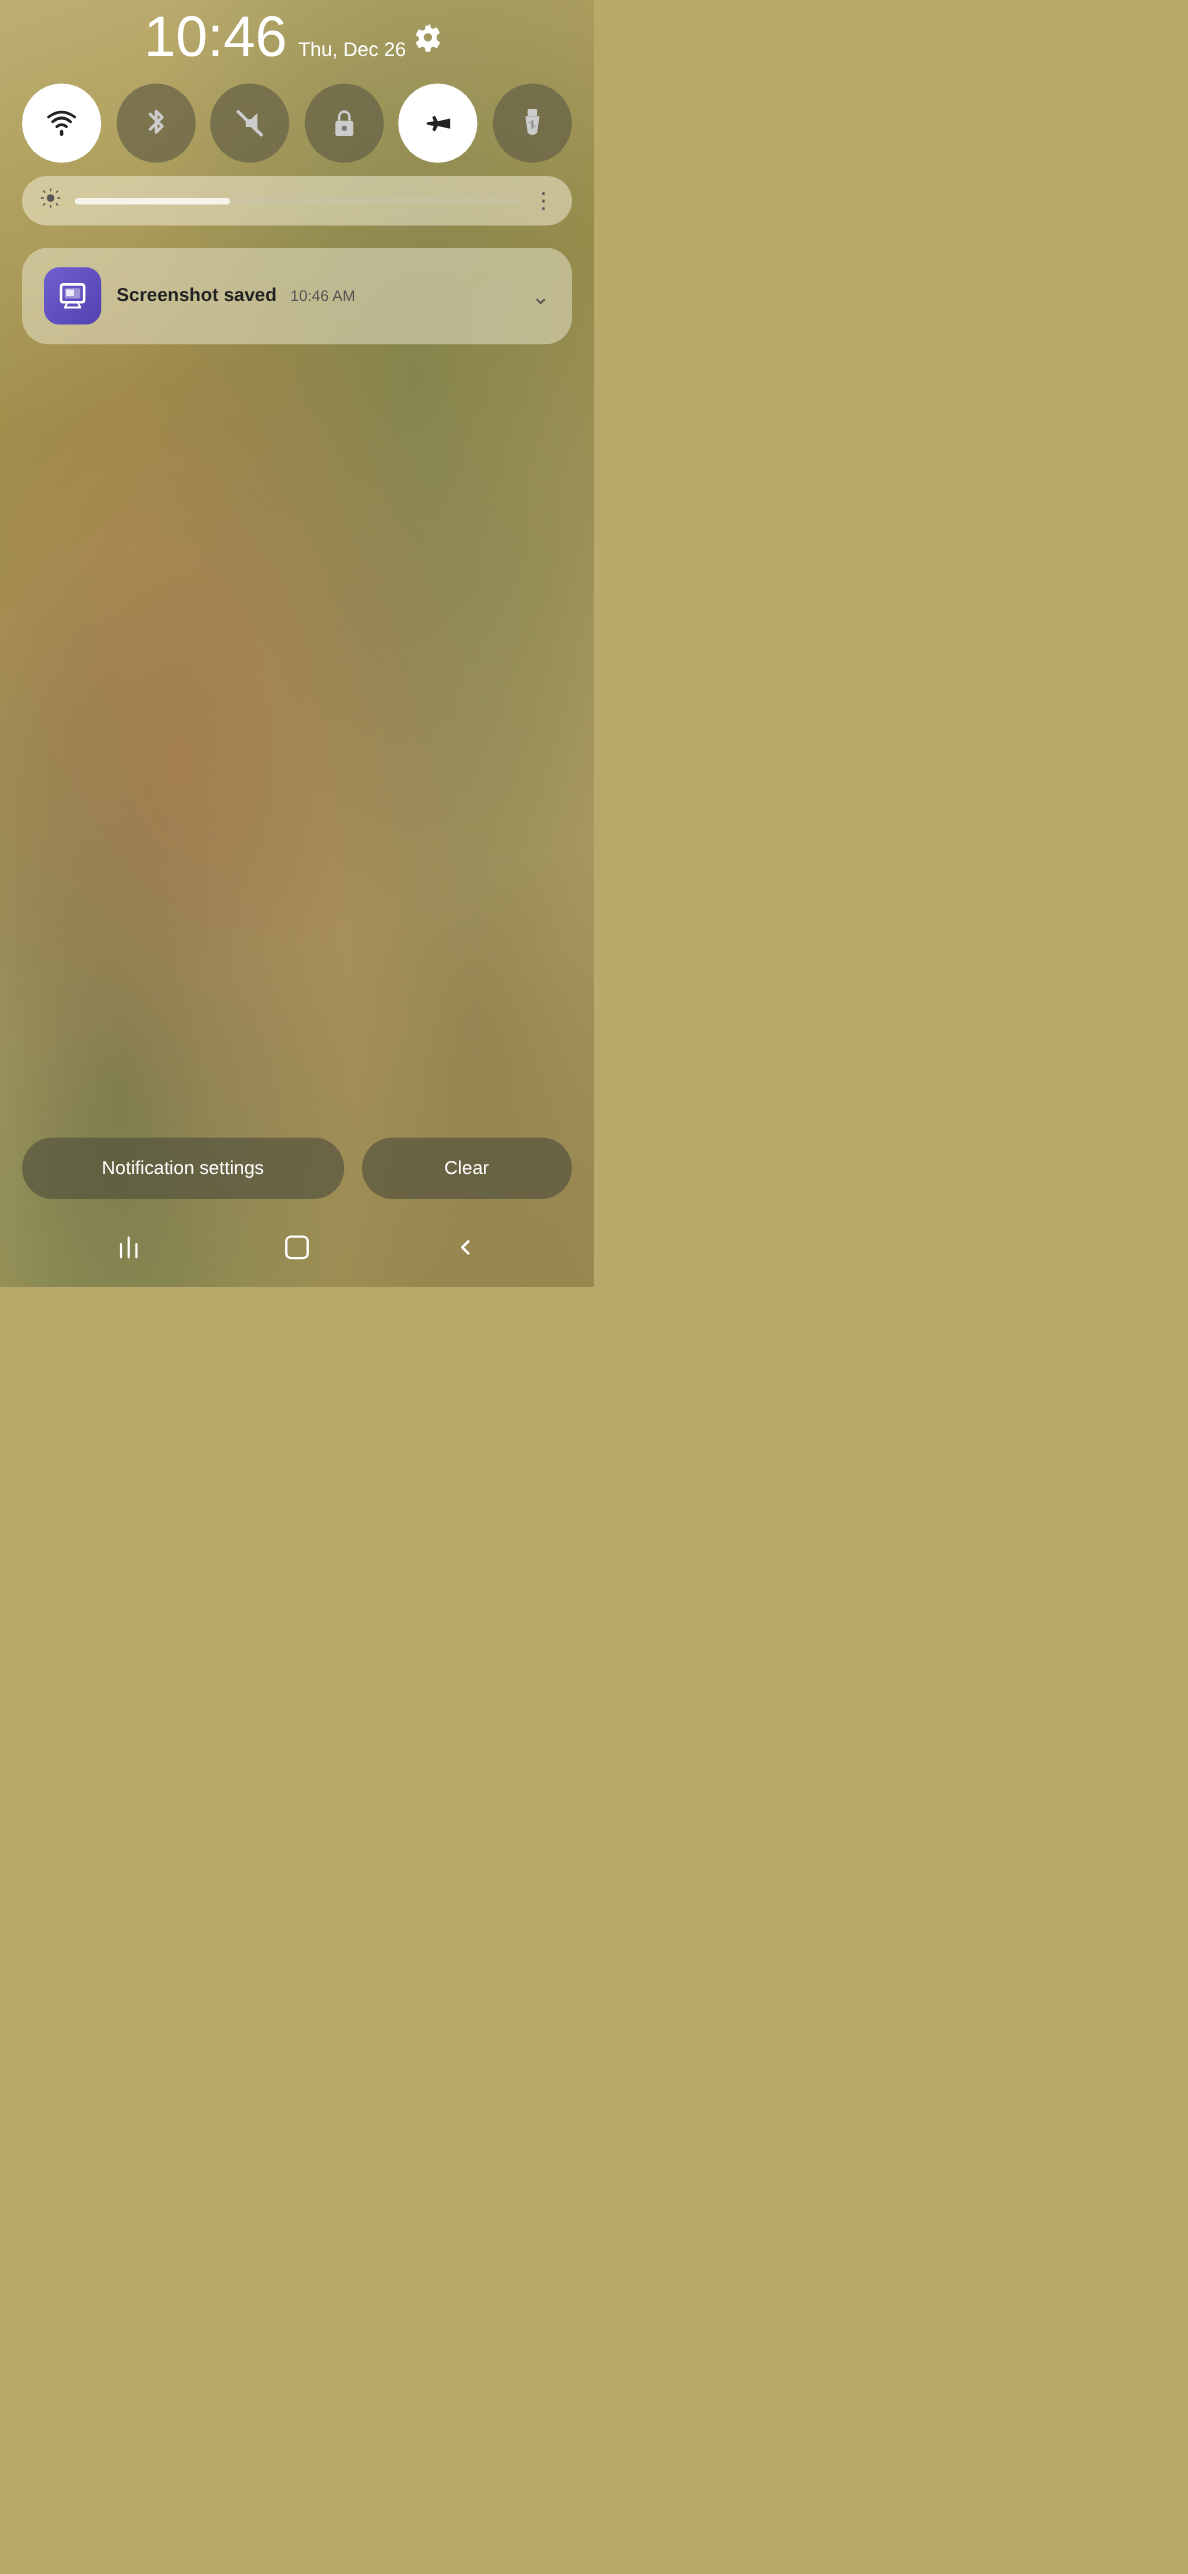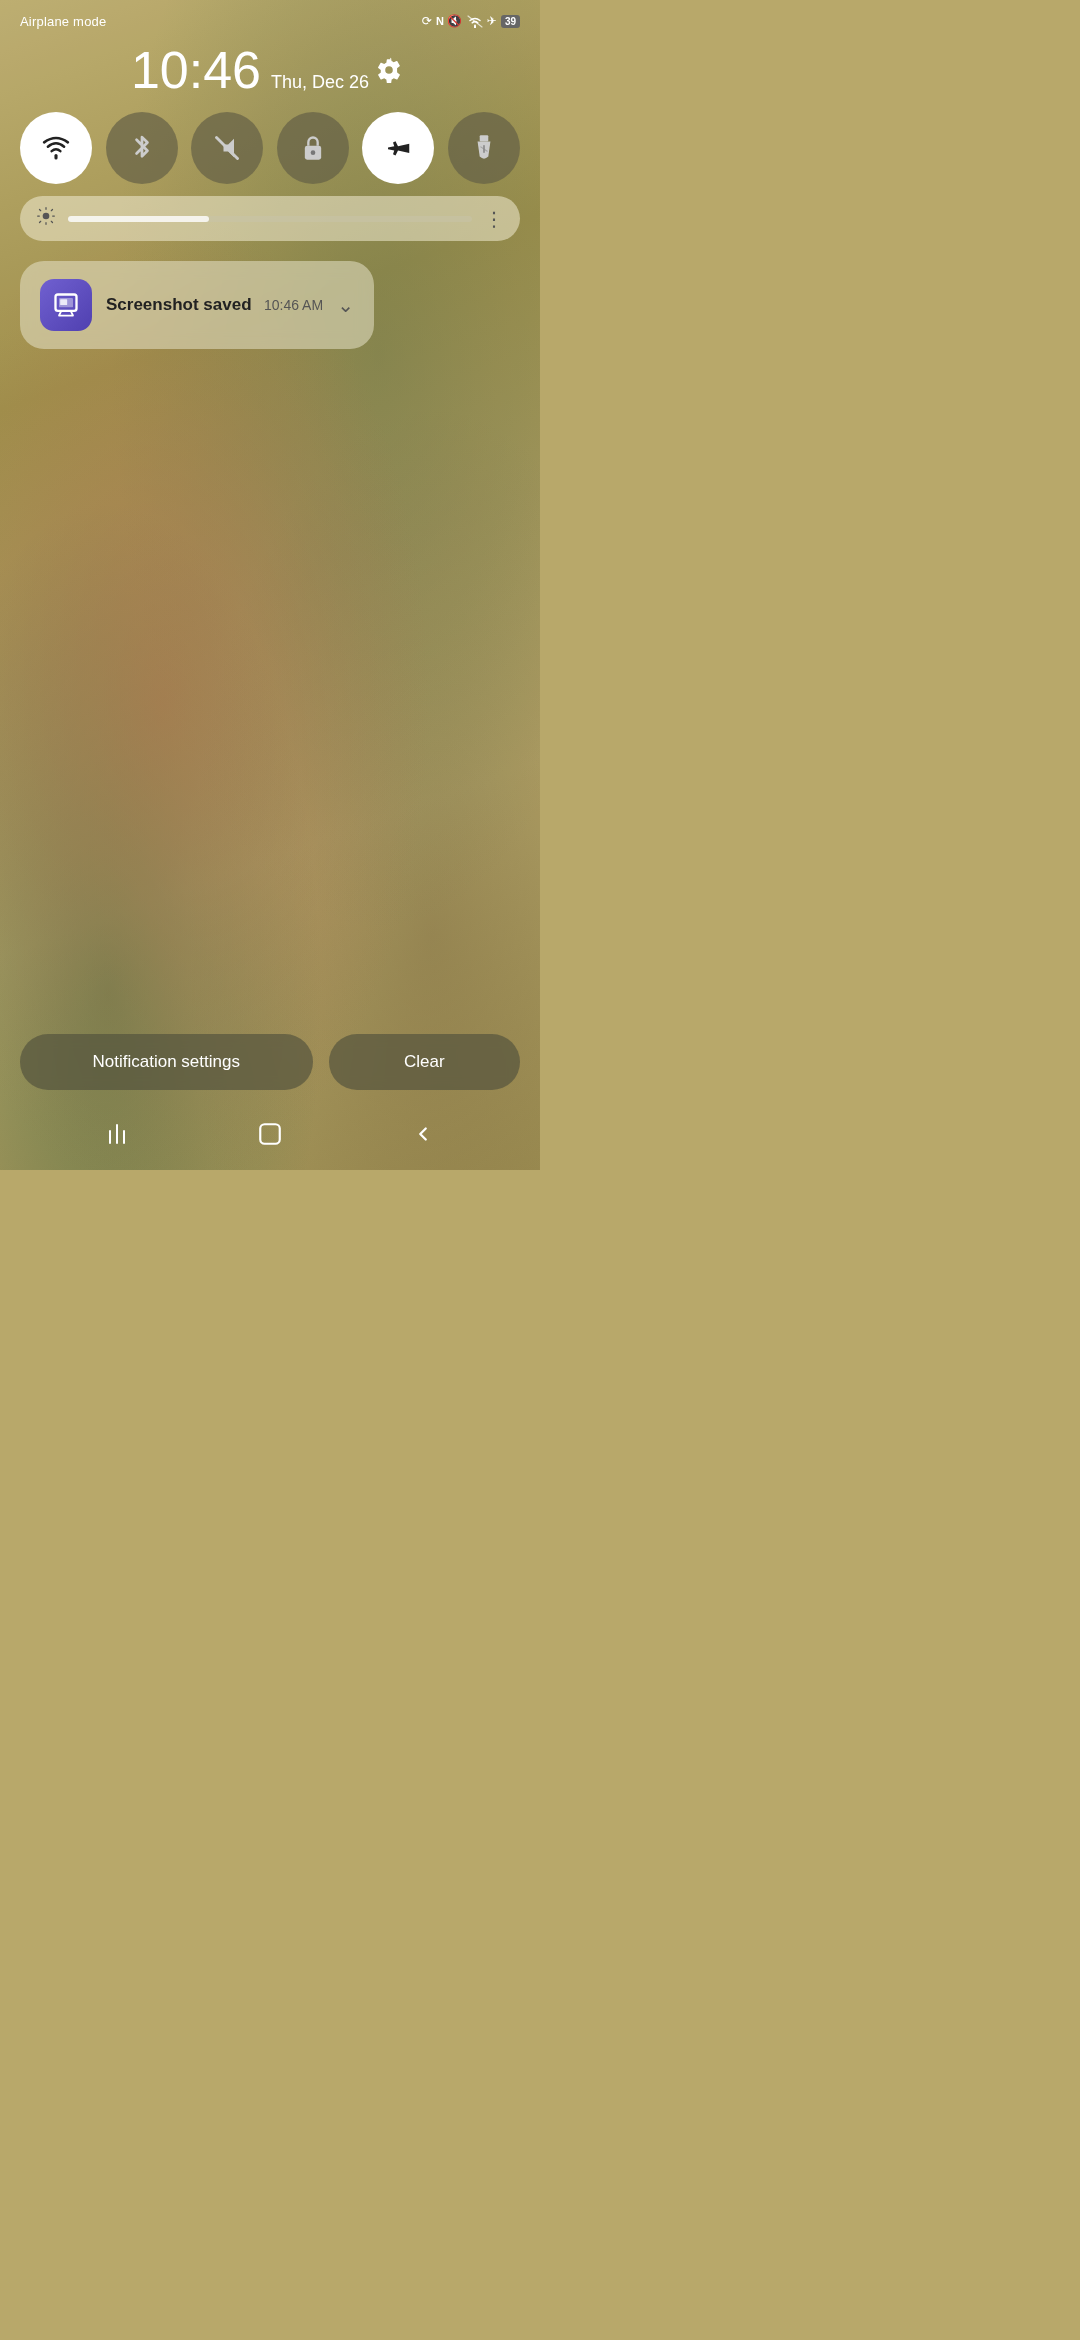--- a/index.html
+++ b/index.html
@@ -183,21 +183,21 @@
       color: #555;
       font-size: 20px;
       cursor: pointer;
       flex-shrink: 0;
     }
 
     
     .notifications {
       padding: 0 20px;
       display: flex;
-      flex-direction: row;
+      flex-direction: column;
       gap: 14px;
     }
 
     .notif-card {
       background: rgba(230,225,200,0.55);
       border-radius: 24px;
       padding: 18px 20px;
       display: flex;
       align-items: center;
       gap: 14px;
@@ -311,38 +311,20 @@
     }
   </style>
 </head>
 <body>
 
 <div class="wallpaper"></div>
 <div class="overlay"></div>
 
 <div class="content">
 
-  <div class="status-bar">
-    <span class="status-left">Airplane mode</span>
-    <div class="status-right">
-      <span class="status-icon">⟳</span>
-      <span class="status-icon" style="font-size:11px;font-weight:bold;">N</span>
-      <span class="status-icon">🔇</span>
-      <span class="status-icon">
-        <svg width="16" height="13" viewBox="0 0 16 13" fill="none" xmlns="http://www.w3.org/2000/svg">
-          <path d="M8 10.5 L8 12.5" stroke="white" stroke-width="2" stroke-linecap="round"></path>
-          <path d="M5.2 7.8 Q8 5.5 10.8 7.8" stroke="white" stroke-width="1.5" fill="none" stroke-linecap="round"></path>
-          <path d="M3 5.5 Q8 1.5 13 5.5" stroke="white" stroke-width="1.5" fill="none" stroke-linecap="round"></path>
-          <line x1="1" y1="1" x2="15" y2="12" stroke="white" stroke-width="1.2" stroke-linecap="round" opacity="0.7"></line>
-        </svg>
-      </span>
-      <span class="status-icon">✈</span>
-      <span class="battery-badge">39</span>
-    </div>
-  </div>
 
   <div class="time-row">
     <div class="time-block">
       <span class="time-text">10:46</span>
       <span class="date-text">Thu, Dec 26</span>
     </div>
     <div class="settings-gear">
       <svg width="26" height="26" viewBox="0 0 24 24" fill="white">
         <path d="M12 15.5A3.5 3.5 0 0 1 8.5 12 3.5 3.5 0 0 1 12 8.5a3.5 3.5 0 0 1 3.5 3.5 3.5 3.5 0 0 1-3.5 3.5m7.43-2.92c.04-.34.07-.69.07-1.08s-.03-.73-.07-1.08l2.36-1.84c.21-.16.27-.45.13-.69l-2.24-3.87c-.14-.24-.42-.32-.66-.24l-2.78 1.12c-.58-.44-1.21-.82-1.9-1.1l-.42-2.96A.54.54 0 0 0 13.5 2h-3a.54.54 0 0 0-.54.46l-.42 2.96c-.69.28-1.32.66-1.9 1.1L4.86 5.4c-.24-.08-.52 0-.66.24L1.96 9.51c-.14.24-.08.53.13.69l2.36 1.84c-.04.35-.07.7-.07 1.08s.03.73.07 1.08L2.09 16.04c-.21.16-.27.45-.13.69l2.24 3.87c.14.24.42.32.66.24l2.78-1.12c.58.44 1.21.82 1.9 1.1l.42 2.96c.07.28.32.46.54.46h3c.22 0 .47-.18.54-.46l.42-2.96c.69-.28 1.32-.66 1.9-1.1l2.78 1.12c.24.08.52 0 .66-.24l2.24-3.87c.14-.24.08-.53-.13-.69l-2.36-1.84z"></path>
       </svg>

